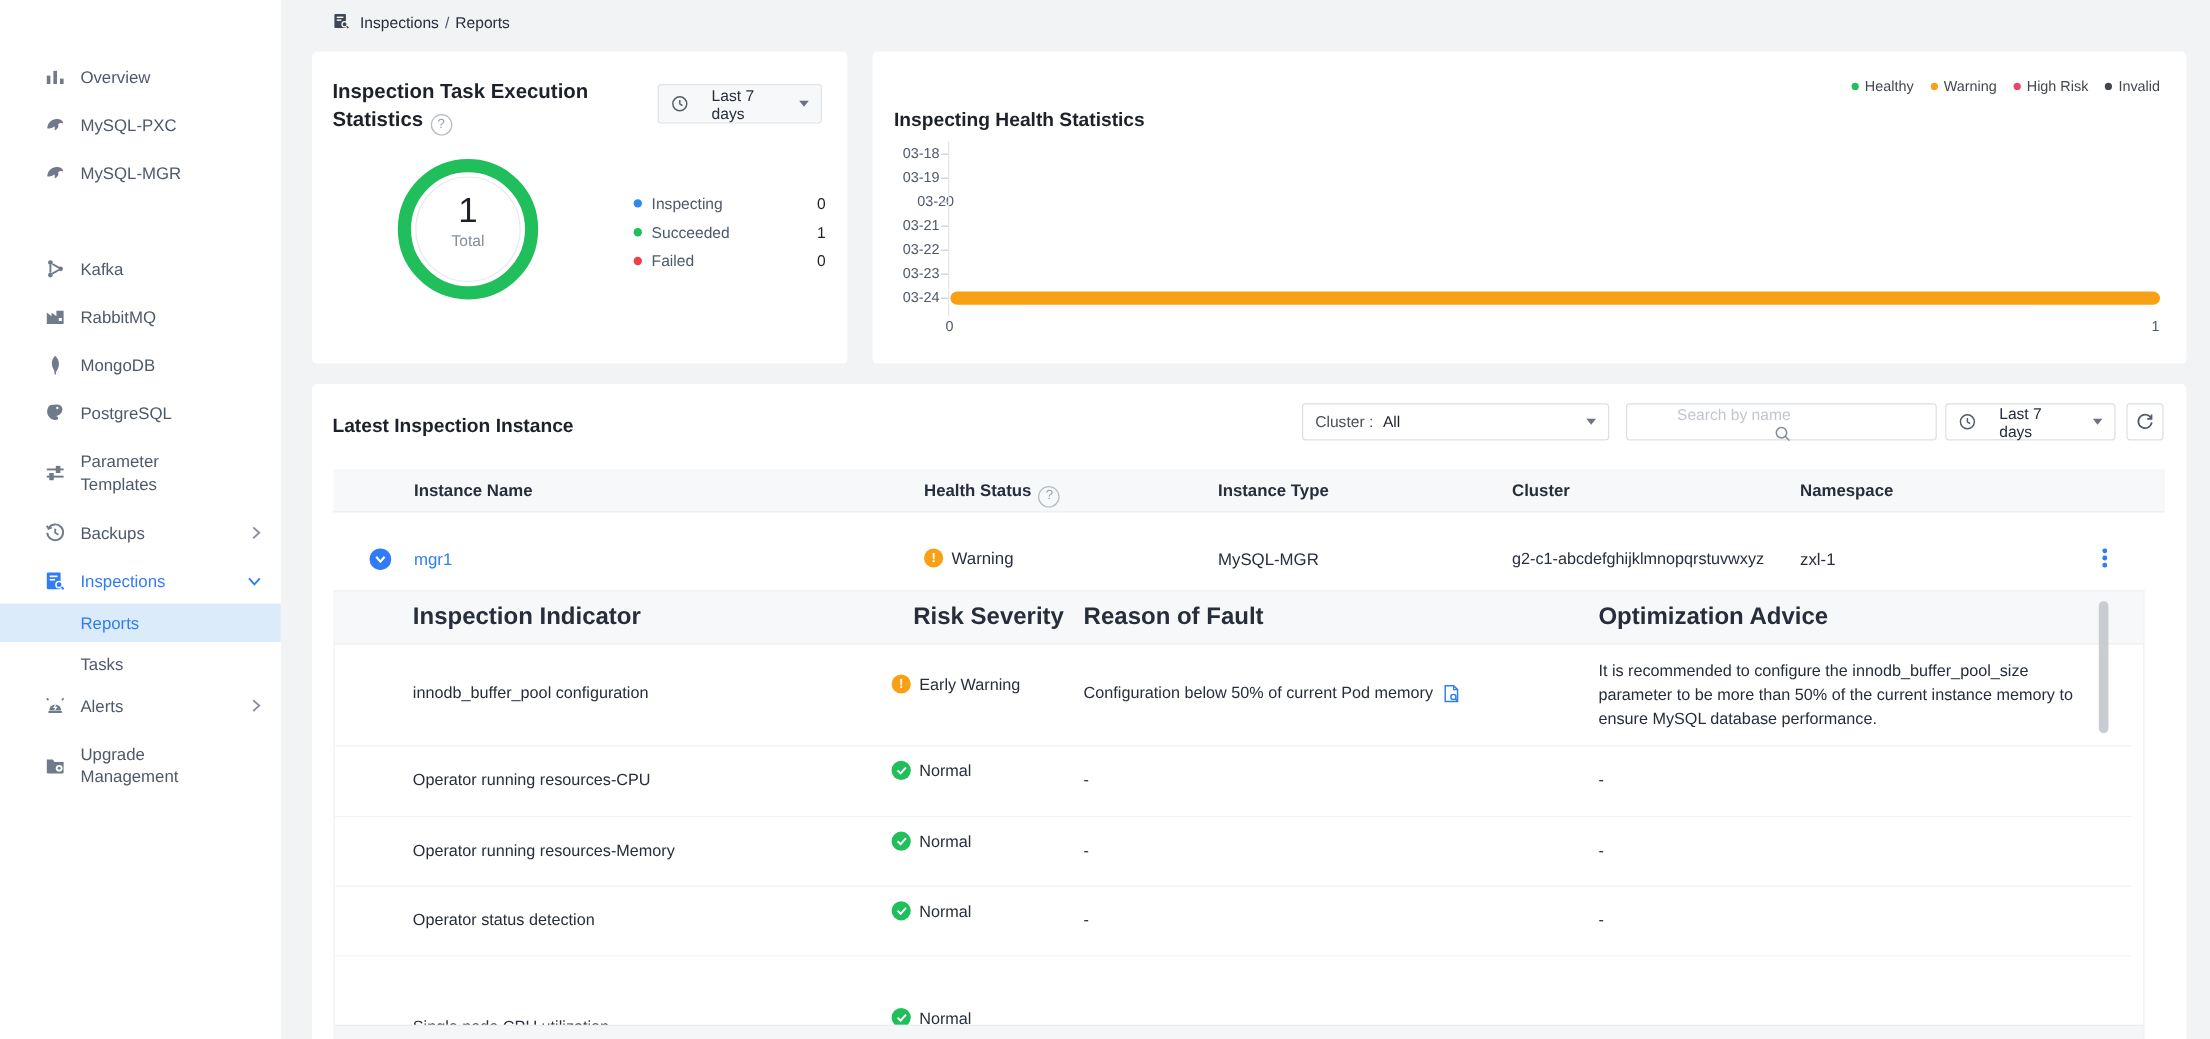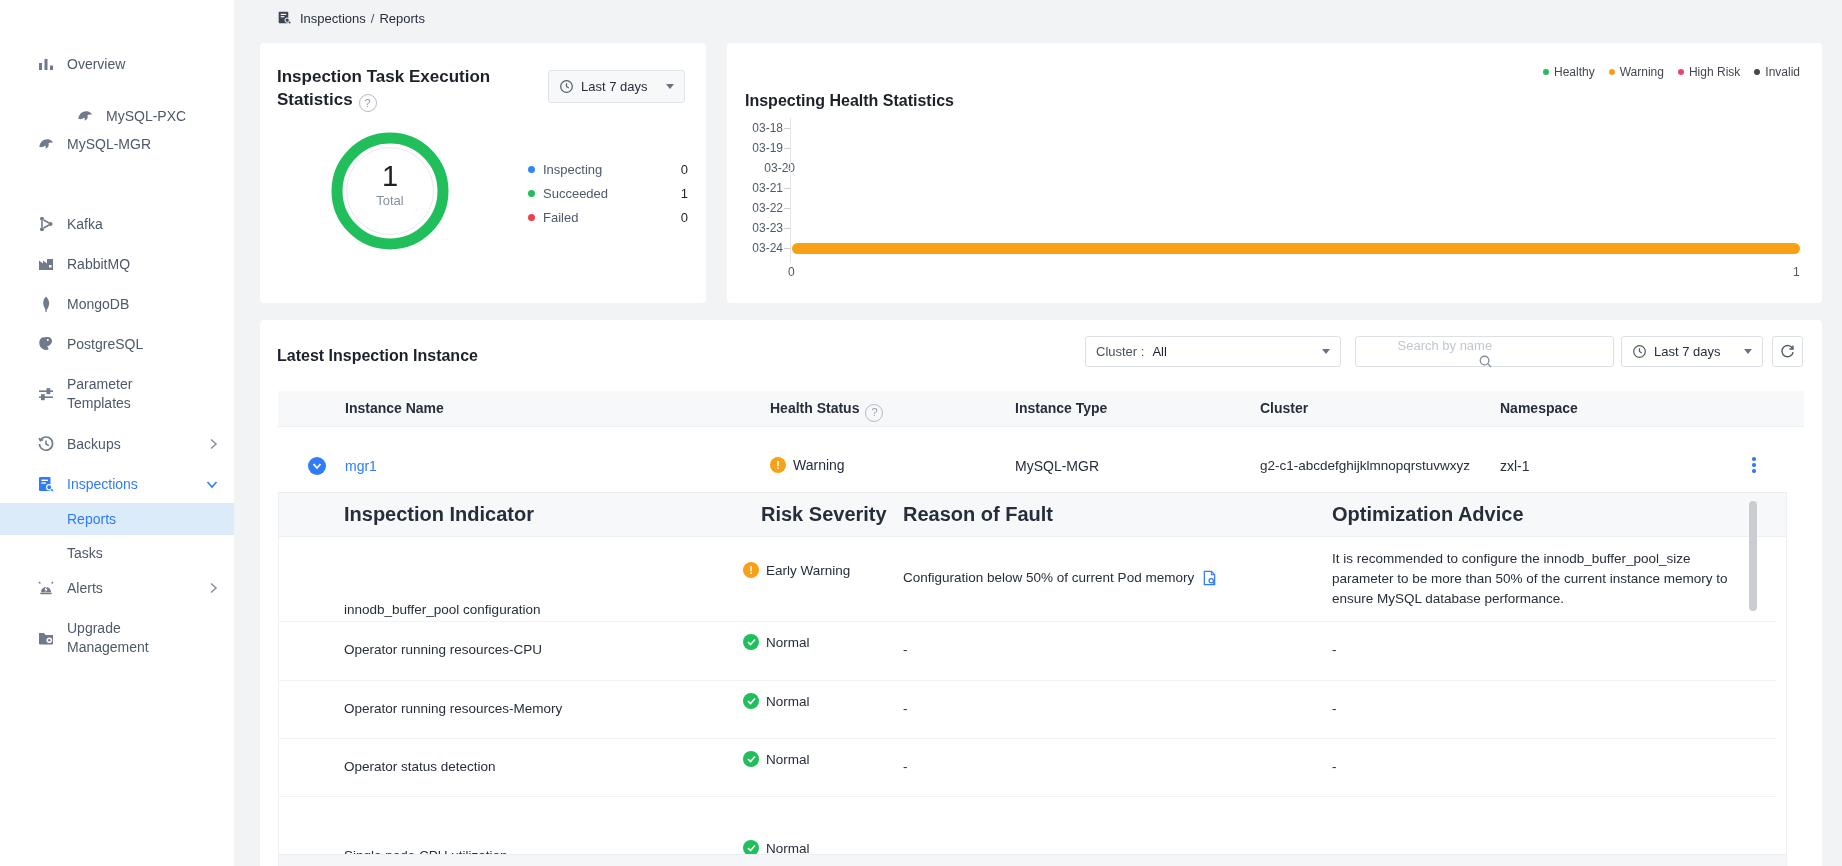--- a/index.html
+++ b/index.html
@@ -20,21 +20,21 @@
   .breadcrumb{position:absolute;left:277px;top:10px;display:flex;align-items:center;font-size:13px;color:#272e3b;}
   .breadcrumb .icn{width:16px;height:16px;margin-right:7px;color:#3d4654;display:flex;}
   .breadcrumb .sep{margin:0 5px;color:#4e5969;}
   
   .card{position:absolute;background:#fff;border-radius:4px;}
   .ctitle{font-size:17px;font-weight:700;color:#1d2129;line-height:23px;}
   .help{display:inline-flex;width:16px;height:16px;border:1px solid #b5bcc5;border-radius:50%;color:#969eab;
     font-size:11px;font-weight:400;align-items:center;justify-content:center;vertical-align:-2px;margin-left:6px;}
   .help::before{content:"?";}
   .rangebox{display:flex;align-items:center;box-sizing:border-box;border:1px solid #e0e3e8;background:#f7f8fa;
-    border-radius:3px;padding:0 10px;font-size:13px;color:#272e3b;cursor:pointer;}
+    border-radius:3px;padding:0 10px;font-size:13px;color:#272e3b;cursor:pointer;gap:12px;}
   .rangebox .clk{display:flex;margin-right:7px;color:#555d69;}
   .caret{width:0;height:0;border-left:4.5px solid transparent;border-right:4.5px solid transparent;
     border-top:5.5px solid #6b7280;margin-left:auto;}
   
   .dcenter{position:absolute;text-align:center;}
   .dval{font-size:29px;color:#1d2129;line-height:30px;}
   .dlab{font-size:13px;color:#86909c;margin-top:2px;}
   .lg1row{position:absolute;display:flex;align-items:center;font-size:13px;color:#4e5969;width:160px;}
   .dot{width:7px;height:7px;border-radius:50%;margin-right:8px;flex:0 0 7px;}
   .lg1row .val{margin-left:auto;color:#1d2129;}
@@ -93,21 +93,21 @@
     <div class="sideitem" style="top:44px;height:40px;">
       <span class="icn">
           <svg width="18" height="18" viewBox="0 0 18 18" fill="currentColor">
             <rect x="2" y="8" width="3" height="7"></rect>
             <rect x="7.5" y="4" width="3" height="11"></rect>
             <rect x="13" y="10.5" width="3" height="4.5"></rect>
           </svg>
         </span>
       <span class="lbl">Overview</span>
     </div>
-    <div class="sideitem" style="top:96px;height:40px;justify-content:flex-end;">
+    <div class="sideitem" style="top:84px;height:40px;">
       <span class="icn">
           <svg width="18" height="18" viewBox="0 0 18 18" fill="currentColor">
             <path d="M2.3 11.8 C3 6.3 7.2 3.2 12.2 4.4 C14.6 5 16.2 6.9 15.5 7.9 C13.9 7.3 12.4 7.5 11.4 8.6 C12.4 10.7 10.8 13.2 8.3 13.7 C8.9 12.6 8.9 11.5 8.3 10.5 C6.4 12.1 4.3 12.5 2.3 11.8 Z"></path>
           </svg>
         </span>
       <span class="lbl">MySQL-PXC</span>
     </div>
     <div class="sideitem" style="top:124px;height:40px;">
       <span class="icn">
           <svg width="18" height="18" viewBox="0 0 18 18" fill="currentColor">
@@ -397,21 +397,21 @@
     </div>
 
     <div class="panel" style="left:18px;top:172px;width:1509px;height:388px;">
       <div class="sband"></div>
       <div class="sbcell" style="left:65px;top:0;">Inspection Indicator</div>
       <div class="sbcell" style="left:482px;top:0;">Risk Severity</div>
       <div class="sbcell" style="left:624px;top:0;">Reason of Fault</div>
       <div class="sbcell" style="left:1053px;top:0;">Optimization Advice</div>
 
       <div class="srow" style="top:43px;height:85px;">
-        <div class="scell" style="left:65px;top:32px;margin-top:32px;">innodb_buffer_pool configuration</div>
+        <div class="scell" style="left:65px;top:32px;">innodb_buffer_pool configuration</div>
         <div class="chip" style="position:absolute;left:464px;top:26px;font-size:13.5px;">
           <span class="scircle sc-warn">!</span>
           <span>Early Warning</span>
         </div>
         <div class="scell" style="left:624px;top:32px;display:flex;align-items:center;gap:8px;">
           <span>Configuration below 50% of current Pod memory</span>
           <span style="display:flex;color:#2f7cf6;">
               <svg width="15" height="16" viewBox="0 0 16 17" fill="none" stroke="currentColor" stroke-width="1.3">
                 <path d="M2.5 1.5 h7.5 l3.5 3.5 v10.5 h-11 Z"></path>
                 <path d="M10 1.5 V5 h3.5" stroke-width="1.1"></path>

